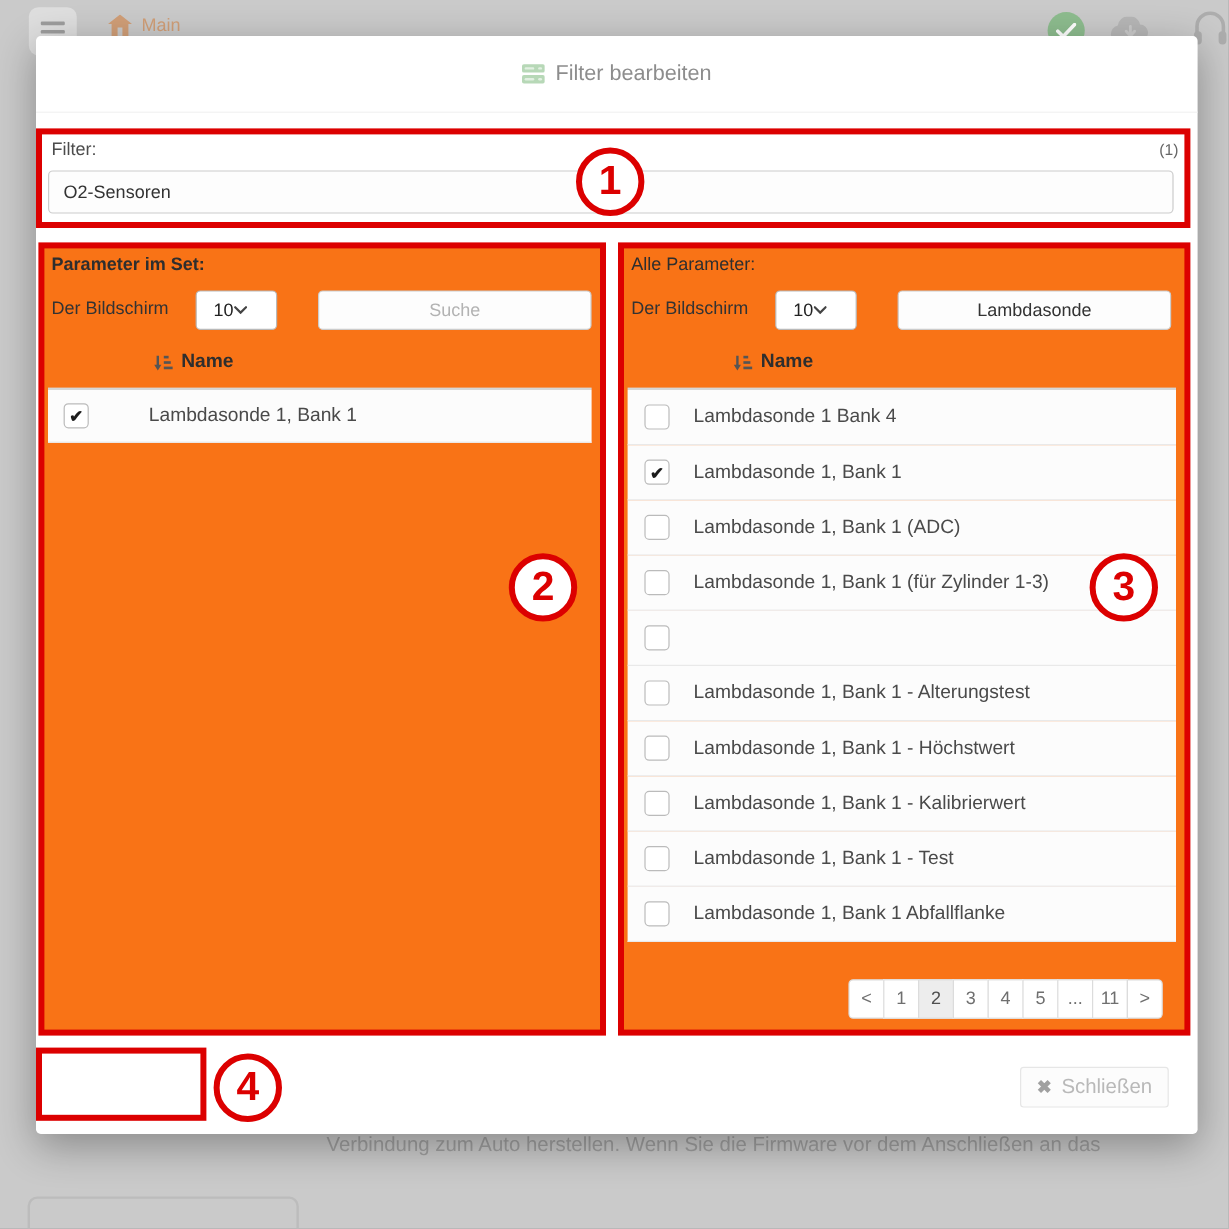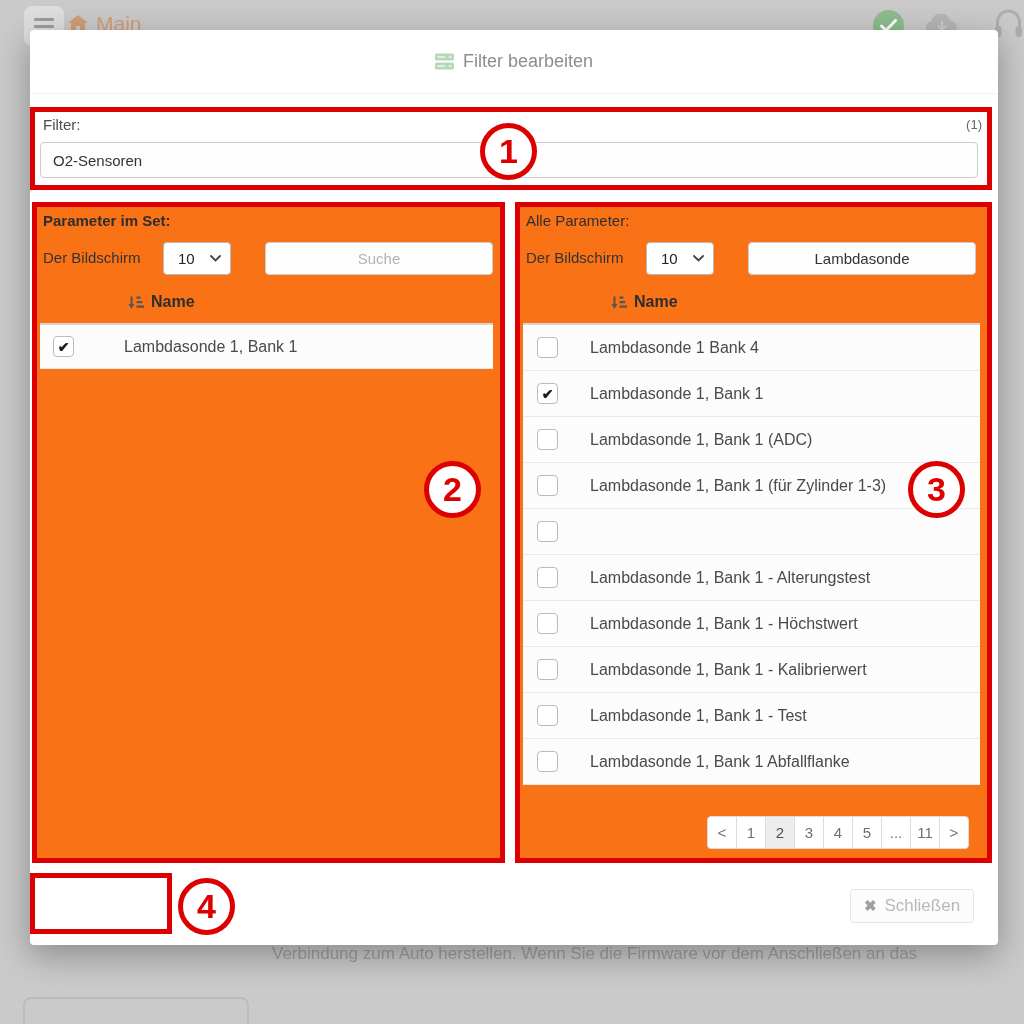--- a/index.html
+++ b/index.html
@@ -6,21 +6,21 @@
   *{box-sizing:border-box;}
   body{margin:0;background:#888;}
   .app{position:relative;width:1024px;height:1024px;background:#cacaca;overflow:hidden;
        font-family:"Liberation Sans",sans-serif;color:#333;}
 
   
   .bg-el{position:absolute;}
   .hamburger{left:24px;top:6px;width:40px;height:40px;background:#dedede;border-radius:8px;
              display:flex;flex-direction:column;justify-content:center;align-items:center;gap:4px;}
   .hamburger i{display:block;width:20px;height:3px;background:#9d9d9d;border-radius:1px;}
-  .breadcrumb{left:68px;top:12px;display:flex;align-items:center;gap:8px;color:#d09e77;font-size:21px;}
+  .breadcrumb{left:90px;top:12px;display:flex;align-items:center;gap:8px;color:#d09e77;font-size:15px;}
   .check-badge{left:873px;top:10px;width:31px;height:31px;border-radius:50%;background:#8dbc8e;
                display:flex;align-items:center;justify-content:center;}
   .cloud-ic{left:925px;top:14px;}
   .head-ic{left:994px;top:8px;}
   .bg-bottom-text{left:272px;top:944px;font-size:17px;color:#9f9f9f;white-space:nowrap;}
   .bg-box{left:23px;top:997px;width:226px;height:60px;border:2px solid #bcbcbc;border-radius:8px;}
 
   
   .modal{position:absolute;left:30px;top:30px;width:968px;height:915px;background:#fff;
          border-radius:4px;box-shadow:0 10px 34px rgba(0,0,0,.32);z-index:10;}
@@ -36,31 +36,31 @@
   .filter-input{position:absolute;left:10px;top:112px;width:938px;height:36px;}
 
   .panel{position:absolute;top:175px;height:656px;background:#f97316;}
   .panel-left{left:3px;width:470px;}
   .panel-right{left:486px;width:474px;}
   .panel-heading{position:absolute;left:10px;top:7px;font-size:15px;color:#2e2e2e;}
   .panel-left .panel-heading{font-weight:bold;}
   .length-label{position:absolute;left:10px;top:44px;font-size:15px;color:#333;}
   .select{position:absolute;left:130px;top:37px;width:68px;height:33px;border:1px solid #b9b9b9;
           border-radius:4px;background:#fff;display:flex;align-items:center;padding:0 9px 0 14px;
-          font-size:15px;color:#222;justify-content:space-between;}
+          font-size:15px;color:#222;justify-content:flex-start;}
   .search{position:absolute;left:232px;top:37px;width:228px;height:33px;text-align:center;}
   .name-head{position:absolute;left:95px;top:88px;display:flex;align-items:center;gap:7px;
              font-size:16px;font-weight:bold;color:#2e2e2e;}
   .head-rule{position:absolute;left:7px;right:10px;top:118px;height:2px;background:#d6d6d6;}
   .rows{position:absolute;left:7px;right:10px;top:120px;}
   .row{display:flex;align-items:center;height:46px;background:#fcfcfc;border-bottom:1px solid #e9e9e9;}
   .panel-left .row{height:44px;}
   .cb{width:21px;height:21px;border:1px solid #bbb;border-radius:4px;background:#fff;margin-left:14px;
       display:flex;align-items:center;justify-content:center;font-size:14px;font-weight:bold;color:#1c1c1c;flex:0 0 auto;}
-  .row .lbl{margin-left:32px;font-size:16px;color:#4a4a4a;white-space:nowrap;}
+  .row .lbl{margin-left:20px;font-size:16px;color:#4a4a4a;white-space:nowrap;}
   .panel-left .cb{margin-left:13px;}
   .panel-left .row .lbl{margin-left:50px;}
 
   .pagination{position:absolute;right:21px;bottom:12px;display:flex;}
   .pg{min-width:30px;height:33px;line-height:31px;text-align:center;border:1px solid #dcdcdc;
       background:#fff;color:#6f6f6f;font-size:15px;margin-left:-1px;padding:0 4px;}
   .pg:first-child{border-radius:4px 0 0 4px;margin-left:0;}
   .pg:last-child{border-radius:0 4px 4px 0;}
   .pg.active{background:#ededed;color:#4f4f4f;}
 

